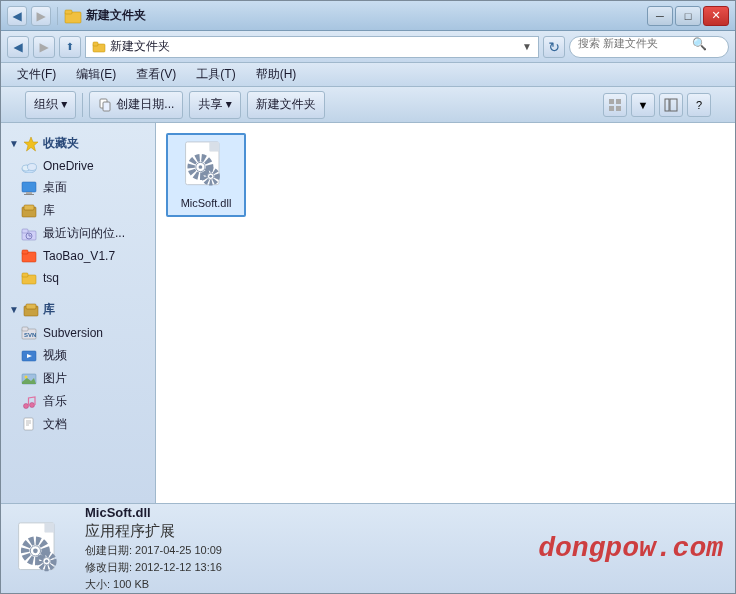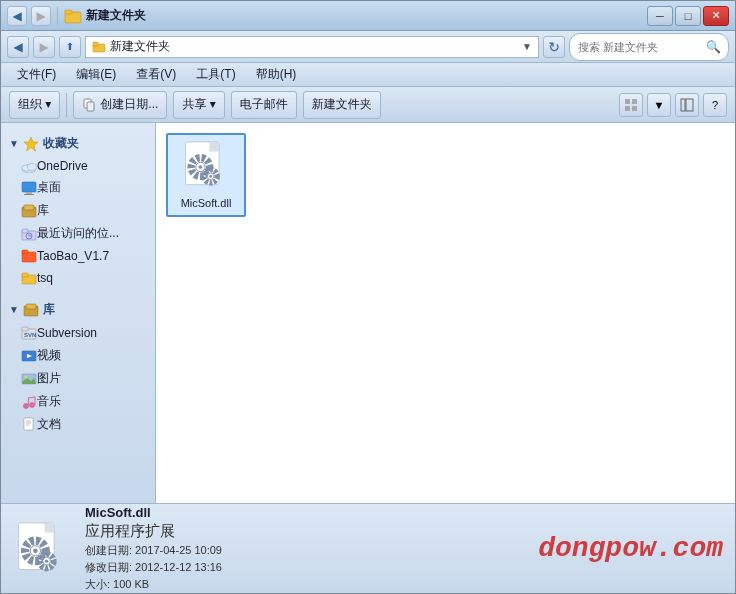--- a/index.html
+++ b/index.html
@@ -109,28 +109,28 @@
       background: linear-gradient(to bottom, #e8f0fa, #c8d8ec);
       cursor: pointer;
       display: flex;
       align-items: center;
       justify-content: center;
       font-size: 14px;
       color: #336699;
     }
     .search-box {
       width: 160px;
-      height: 28px;
+      height: 22px;
       border: 1px solid #a0b8cc;
       border-radius: 11px;
       background: white;
       display: flex;
-      align-items: center;
+      align-items: flex-start;
       padding: 0 8px;
-      gap: 18px;
+      gap: 4px;
     }
     .search-input {
       border: none;
       outline: none;
       font-size: 11px;
       color: #888;
       background: transparent;
       width: 110px;
     }
 
@@ -152,21 +152,21 @@
       cursor: pointer;
       border-radius: 2px;
     }
 
     
     .toolbar {
       height: 36px;
       background: linear-gradient(to bottom, #dce8f5, #c0d4e8);
       display: flex;
       align-items: center;
-      padding: 0 8px;
+      padding: 0 24px;
       gap: 6px;
       border-bottom: 1px solid #a0b8cc;
       flex-shrink: 0;
     }
     .toolbar-btn {
       display: flex;
       align-items: center;
       gap: 4px;
       padding: 3px 8px;
       height: 28px;
@@ -227,20 +227,21 @@
       cursor: pointer;
       gap: 4px;
     }
     .sidebar-item {
       display: flex;
       align-items: center;
       padding: 3px 8px 3px 20px;
       font-size: 12px;
       color: #1a1a2e;
       cursor: pointer;
+      gap: 6px;
       white-space: nowrap;
       overflow: hidden;
     }
     .sidebar-separator {
       height: 8px;
     }
 
     
     .file-area {
       flex: 1;
@@ -399,23 +400,20 @@
       <svg width="14" height="14" viewBox="0 0 14 14">
         <rect x="2" y="1" width="7" height="9" rx="1" fill="white" stroke="#888" stroke-width="1"></rect>
         <rect x="5" y="4" width="7" height="9" rx="1" fill="#e8f0ff" stroke="#888" stroke-width="1"></rect>
       </svg>
       <span>创建日期...</span>
     </div>
     <div class="toolbar-btn">
       <span>共享 ▾</span>
     </div>
     <div class="toolbar-btn">
-      <span>电子邮件</span>
-    </div>
-    <div class="toolbar-btn">
       <span>新建文件夹</span>
     </div>
     <div class="toolbar-right">
       <div class="view-btn">
         <svg width="14" height="14" viewBox="0 0 14 14">
           <rect x="1" y="1" width="5" height="5" fill="#aaa"></rect>
           <rect x="8" y="1" width="5" height="5" fill="#aaa"></rect>
           <rect x="1" y="8" width="5" height="5" fill="#aaa"></rect>
           <rect x="8" y="8" width="5" height="5" fill="#aaa"></rect>
         </svg>

